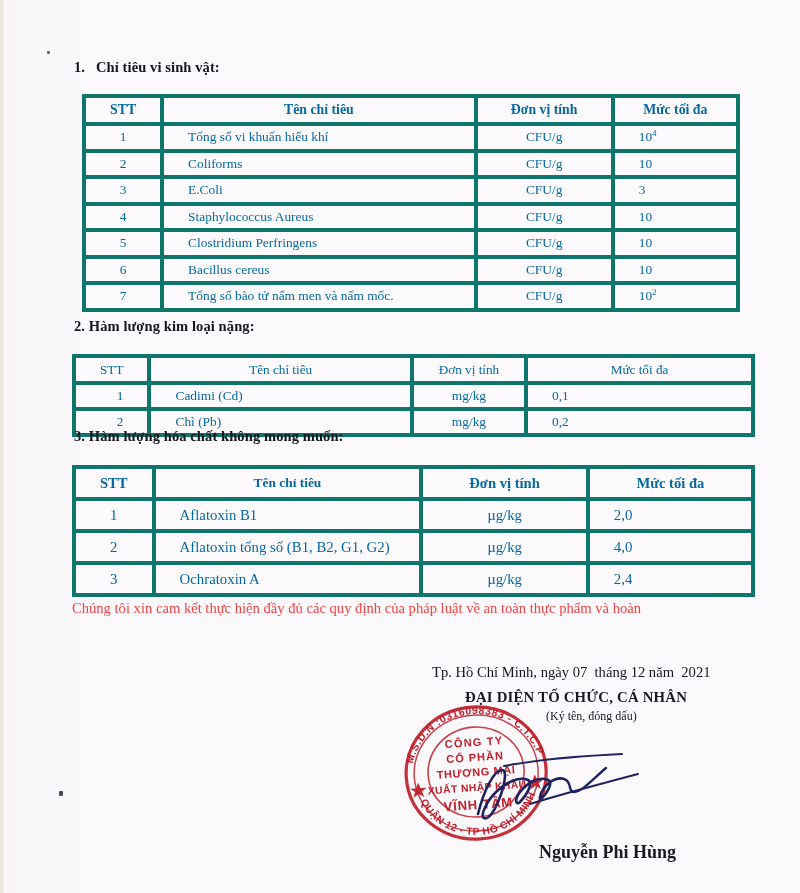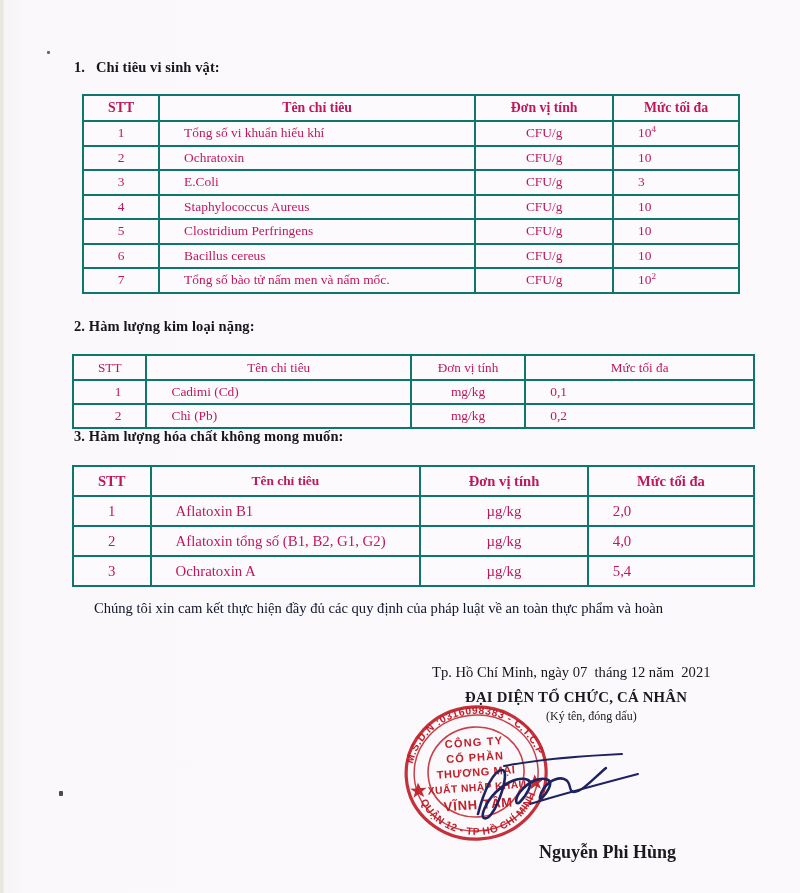--- a/index.html
+++ b/index.html
@@ -47,24 +47,24 @@
   #sec2-head { position: absolute; left: 74px; top: 318px; }
   #sec3-head { position: absolute; left: 74px; top: 428px; font-family: Liberation Serif, serif; }
 
   table.doc {
     position: absolute;
     border-collapse: collapse;
     background: transparent;
     font-size: 13.4px;
   }
   table.doc td, table.doc th {
-    border: 2px solid #0f766e;
+    border: 4px solid #0f766e;
     padding: 0 24px;
     font-weight: normal;
-    color: #be185d;
+    color: #0369a1;
     background: rgba(255,255,255,0.26);
   }
   table.doc th {
     font-weight: bold;
     text-align: center;
   }
   .c-stt   { text-align: center; }
   .c-stt-r { text-align: right; padding-right: 8px; }
   .c-name  { text-align: left; padding-left: 8px; }
   .c-unit  { text-align: center; }
@@ -96,27 +96,27 @@
   #table3 th { height: 28px; font-size: 14.6px; }
   #table3 td { height: 28px; font-size: 14.8px; }
   #table3 col.k1 { width: 62px; }
   #table3 col.k2 { width: 278px; }
   #table3 col.k3 { width: 172px; }
   #table3 col.k4 { width: 171px; }
 
   
   #commitment {
     position: absolute;
-    left: 94px;
+    left: 72px;
     top: 597px;
     width: 652px;
     font-size: 14.6px;
     line-height: 22px;
     text-align: justify;
-    color: #0f172a;
+    color: #ef4444;
   }
   #commitment .ln { display: block; }
   #commitment .ln3 { text-align: left; }
 
   
   #date-line {
     position: absolute;
     left: 432px;
     top: 664px;
     font-size: 14.6px;
@@ -198,21 +198,21 @@
     </thead>
     <tbody>
       <tr>
         <td class="c-stt">1</td>
         <td class="c-name">Tổng số vi khuẩn hiếu khí</td>
         <td class="c-unit">CFU/g</td>
         <td class="c-max"><span>10</span><sup>4</sup></td>
       </tr>
       <tr>
         <td class="c-stt">2</td>
-        <td class="c-name">Ochratoxin</td>
+        <td class="c-name">Coliforms</td>
         <td class="c-unit">CFU/g</td>
         <td class="c-max"><span>10</span><sup></sup></td>
       </tr>
       <tr>
         <td class="c-stt">3</td>
         <td class="c-name">E.Coli</td>
         <td class="c-unit">CFU/g</td>
         <td class="c-max"><span>3</span><sup></sup></td>
       </tr>
       <tr>
@@ -308,21 +308,21 @@
       <tr>
         <td class="c-stt">2</td>
         <td class="c-name">Aflatoxin tổng số (B1, B2, G1, G2)</td>
         <td class="c-unit">µg/kg</td>
         <td class="c-max">4,0</td>
       </tr>
       <tr>
         <td class="c-stt">3</td>
         <td class="c-name">Ochratoxin A</td>
         <td class="c-unit">µg/kg</td>
-        <td class="c-max">5,4</td>
+        <td class="c-max">2,4</td>
       </tr>
     </tbody>
   </table>
 
   <div id="commitment">
     <span class="ln ln1">Chúng tôi xin cam kết thực hiện đầy đủ các quy định của pháp luật về an toàn thực phẩm và hoàn</span>
   </div>
 
   <div id="date-line">Tp. Hồ Chí Minh, ngày 07  tháng 12 năm  2021</div>
   <div id="rep-title">ĐẠI DIỆN TỔ CHỨC, CÁ NHÂN</div>

